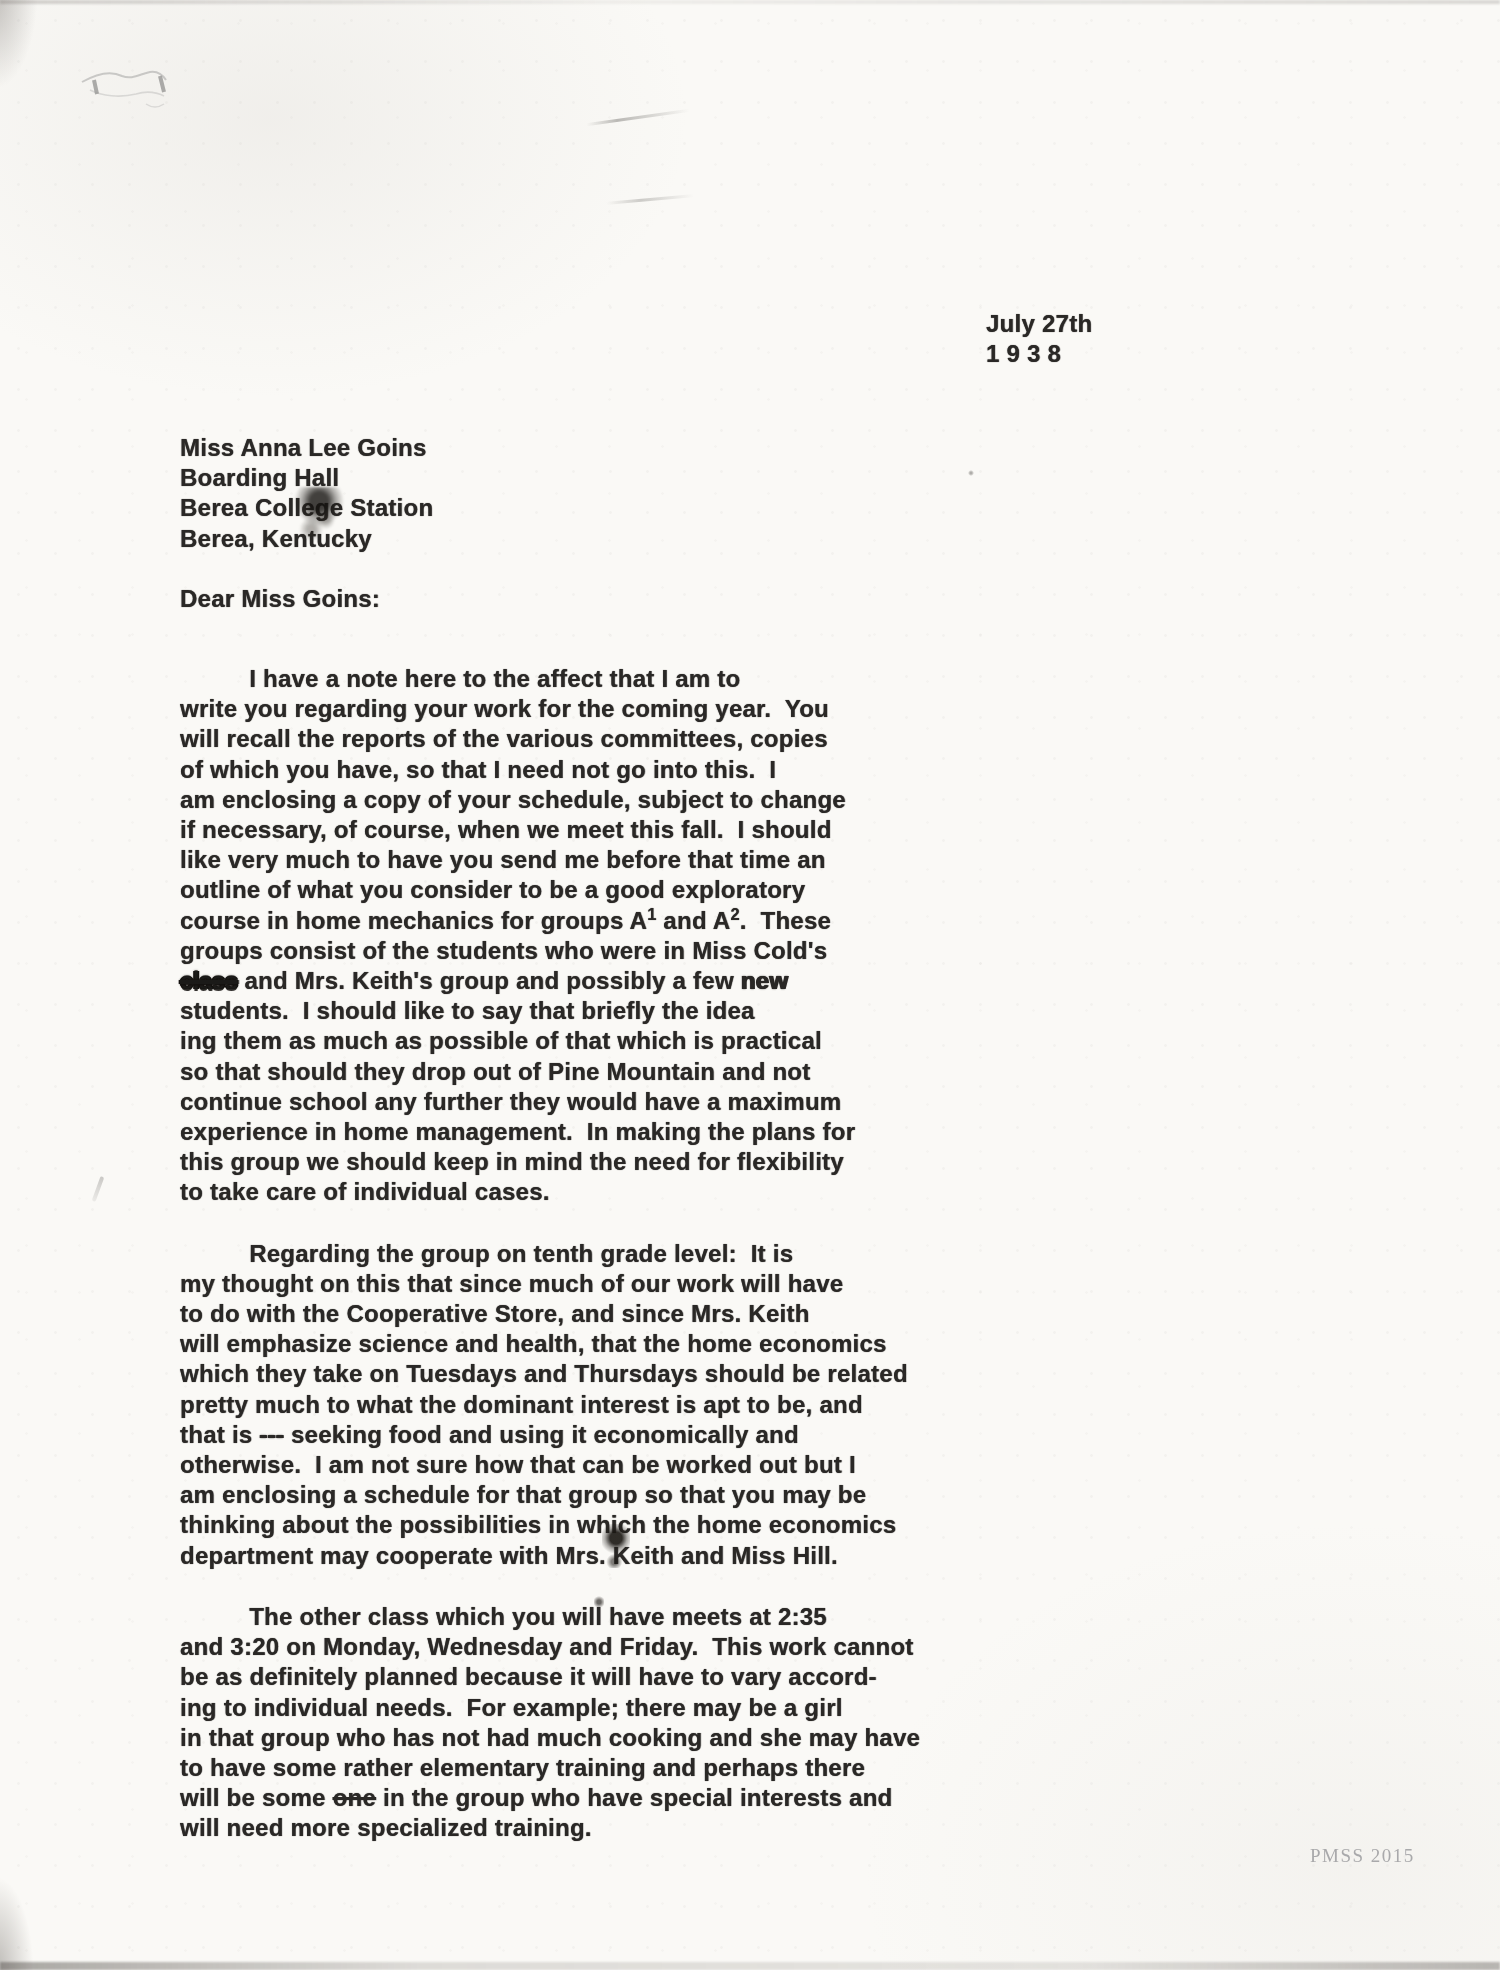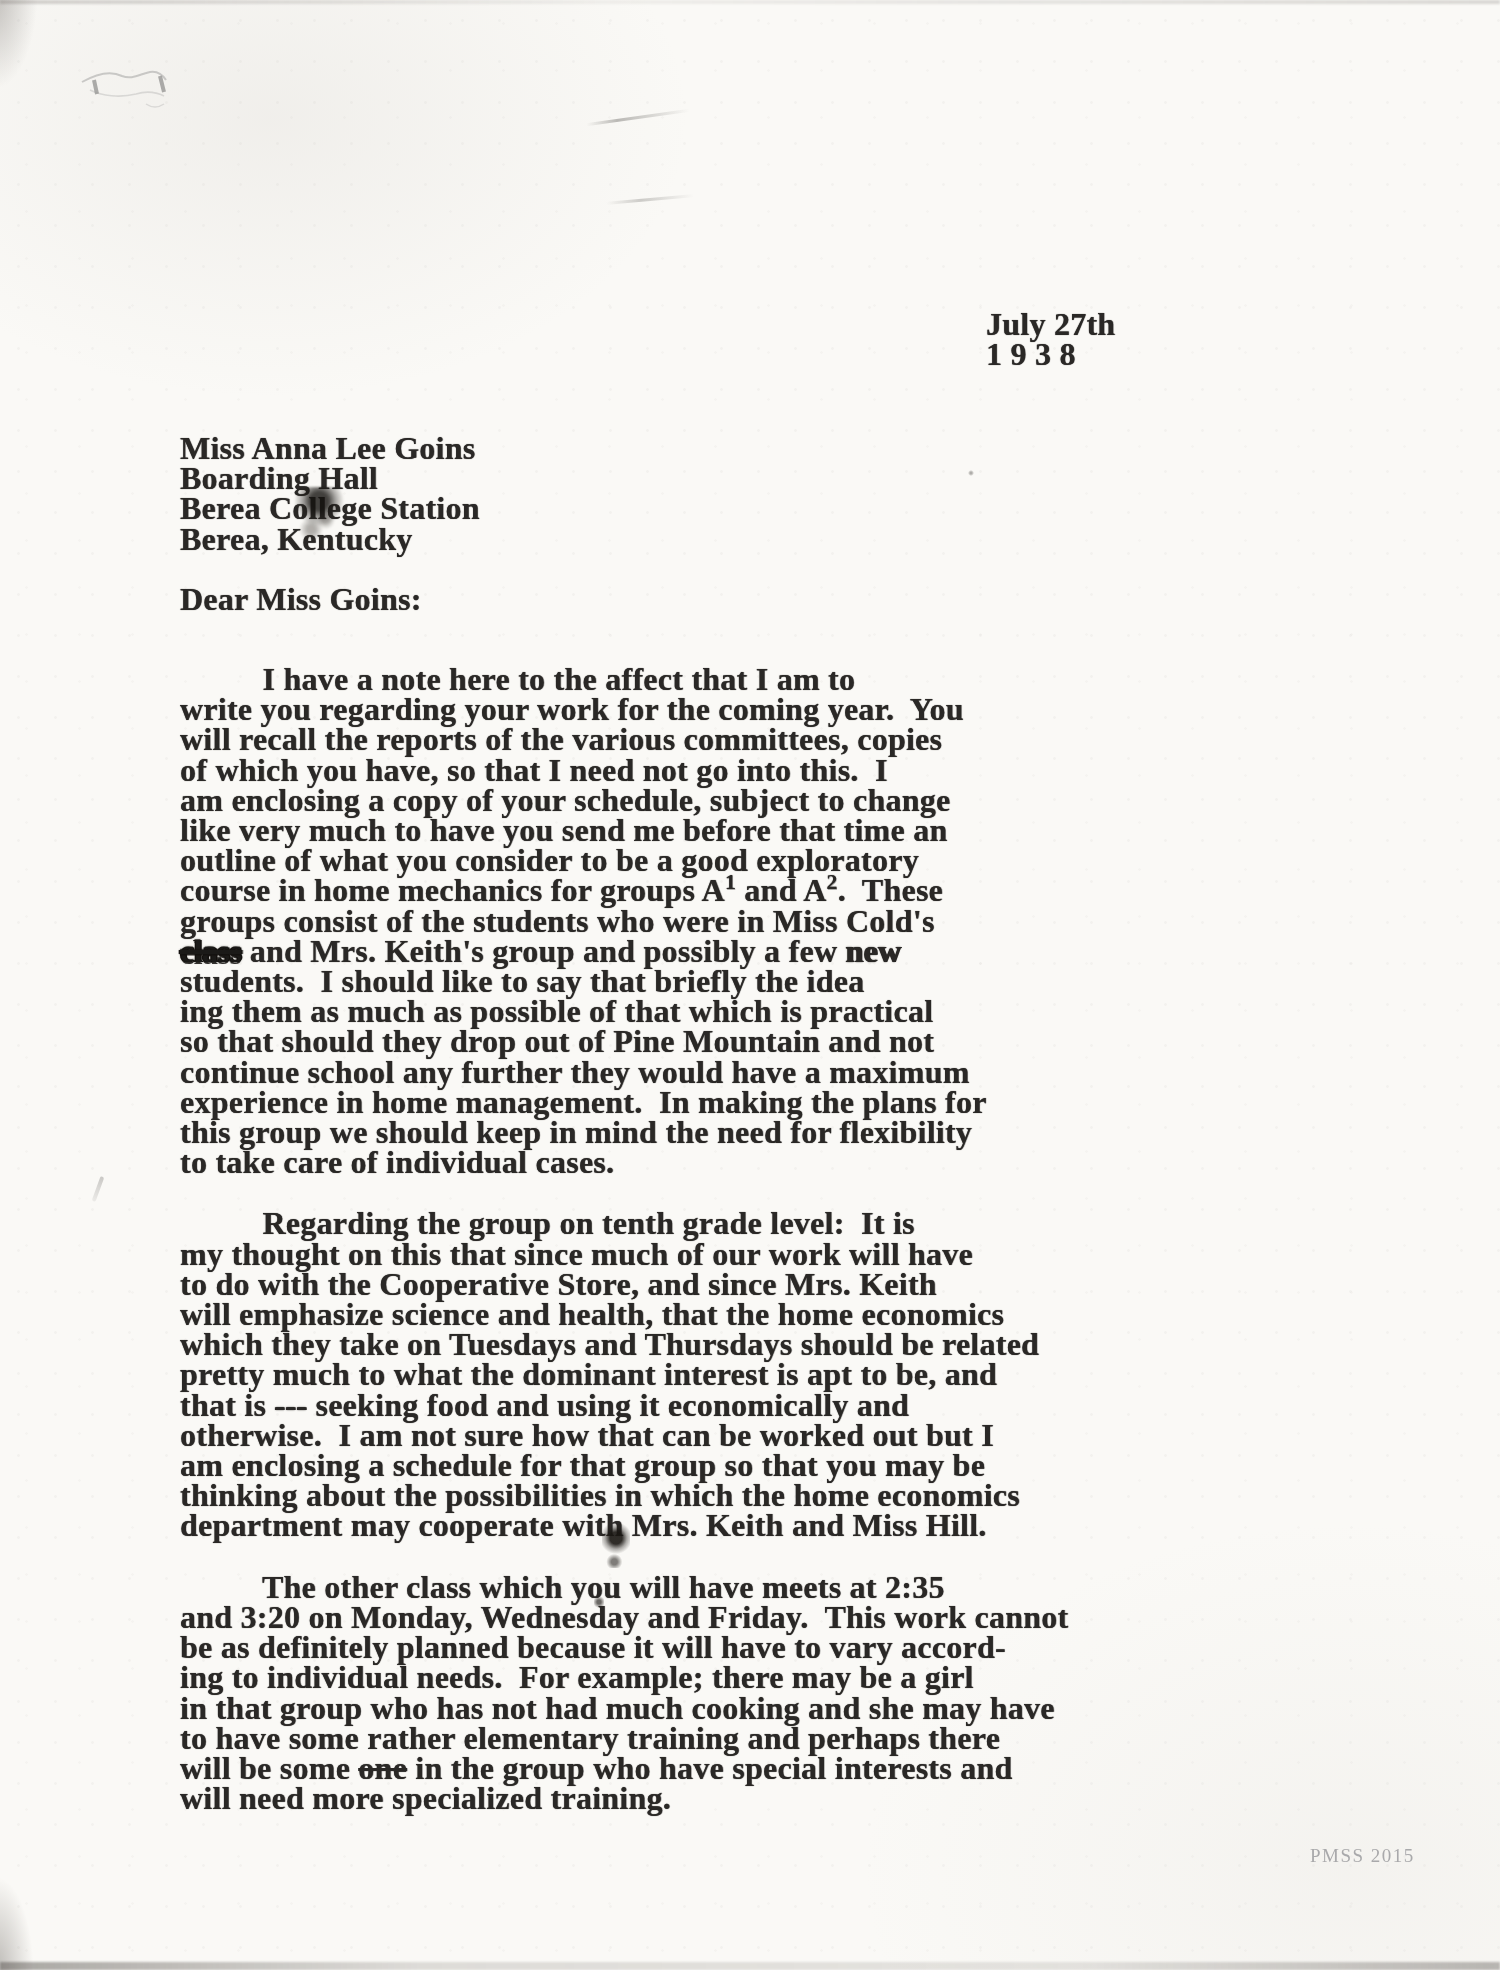--- a/index.html
+++ b/index.html
@@ -13,22 +13,22 @@
     background-image:
       radial-gradient(rgba(120,115,110,0.05) 1px, transparent 1.6px),
       radial-gradient(rgba(120,115,110,0.04) 1px, transparent 1.6px),
       radial-gradient(ellipse 600px 400px at 18% 6%, rgba(190,185,178,0.16), transparent 70%),
       radial-gradient(ellipse 700px 500px at 90% 95%, rgba(200,196,189,0.12), transparent 70%);
     background-size:37px 41px, 53px 47px, auto, auto;
     overflow:hidden;
   }
 
   .typewriter {
-    font-family:Liberation Serif, serif;
-    font-size:32px;
+    font-family:Liberation Sans, sans-serif;
+    font-size:24px;
     line-height:30.2px;
     letter-spacing:0.25px;
     color:var(--ink,#2a2826);
     font-weight:700;
     text-shadow:0 0 1px rgba(30,28,26,0.75), 0.6px 0.4px 0 rgba(40,38,36,0.3);
   }
 
   .line { white-space:pre; }
 
   .date-block      { position:absolute; left:986px; top:309px; }
@@ -129,20 +129,21 @@
 
   <div class="salutation typewriter">Dear Miss Goins:</div>
 
   <div class="body-block typewriter" id="paragraphs">
       <div class="para">
         <div class="line">          I have a note here to the affect that I am to</div>
         <div class="line">write you regarding your work for the coming year.  You</div>
         <div class="line">will recall the reports of the various committees, copies</div>
         <div class="line">of which you have, so that I need not go into this.  I</div>
         <div class="line">am enclosing a copy of your schedule, subject to change</div>
+        <div class="line">if necessary, of course, when we meet this fall.  I should</div>
         <div class="line">like very much to have you send me before that time an</div>
         <div class="line">outline of what you consider to be a good exploratory</div>
         <div class="line">course in home mechanics for groups A<span class="sup">1</span> and A<span class="sup">2</span>.  These</div>
         <div class="line">groups consist of the students who were in Miss Cold's</div>
         <div class="line"><span class="blot">class</span> and Mrs. Keith's group and possibly a few <span class="overtype">new</span></div>
         <div class="line">students.  I should like to say that briefly the idea</div>
         <div class="line">ing them as much as possible of that which is practical</div>
         <div class="line">so that should they drop out of Pine Mountain and not</div>
         <div class="line">continue school any further they would have a maximum</div>
         <div class="line">experience in home management.  In making the plans for</div>

